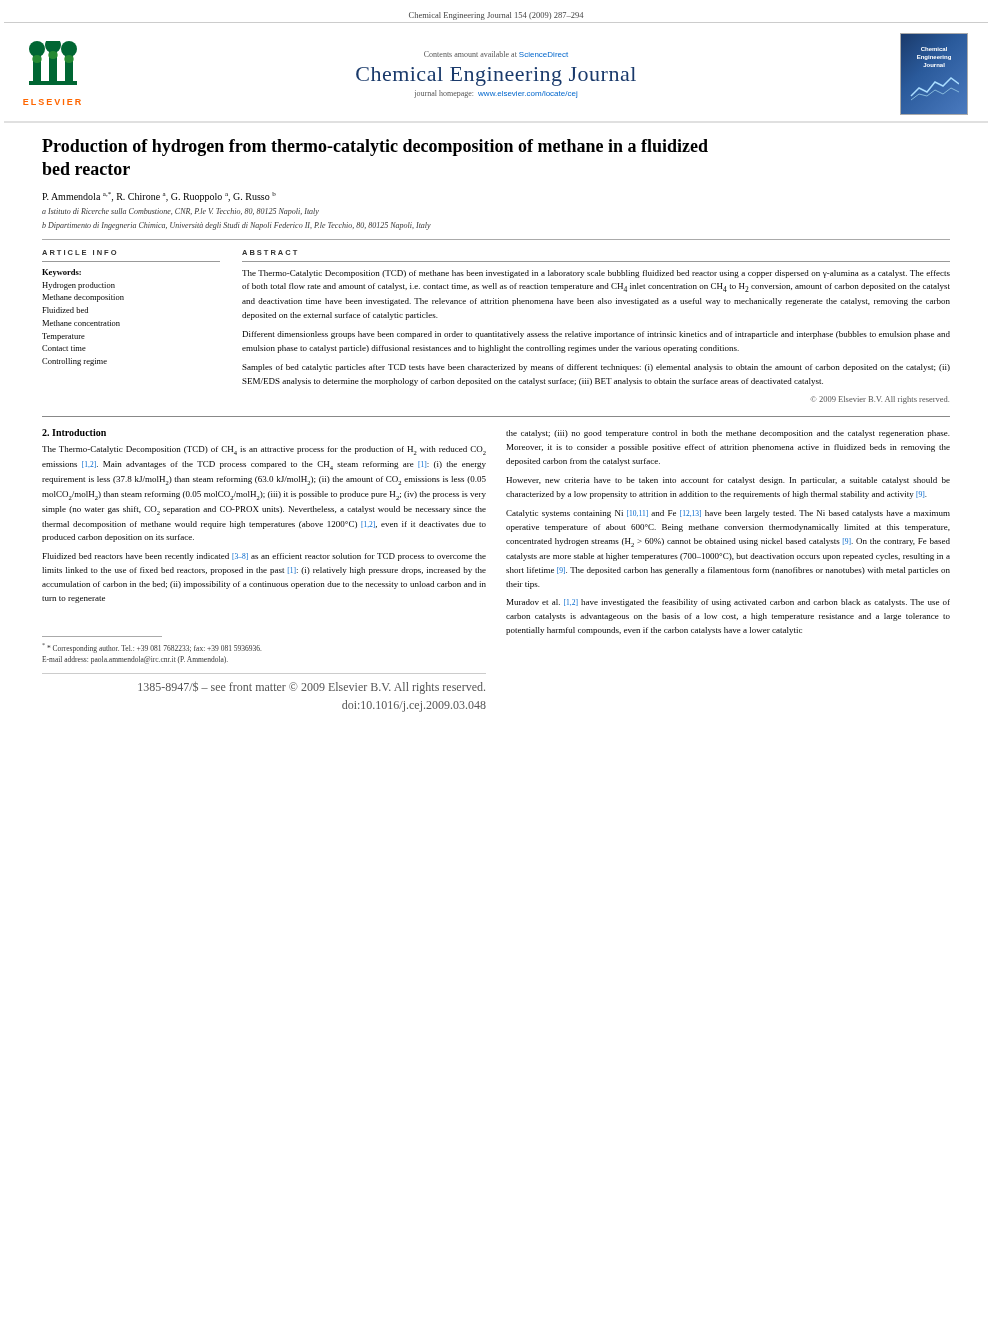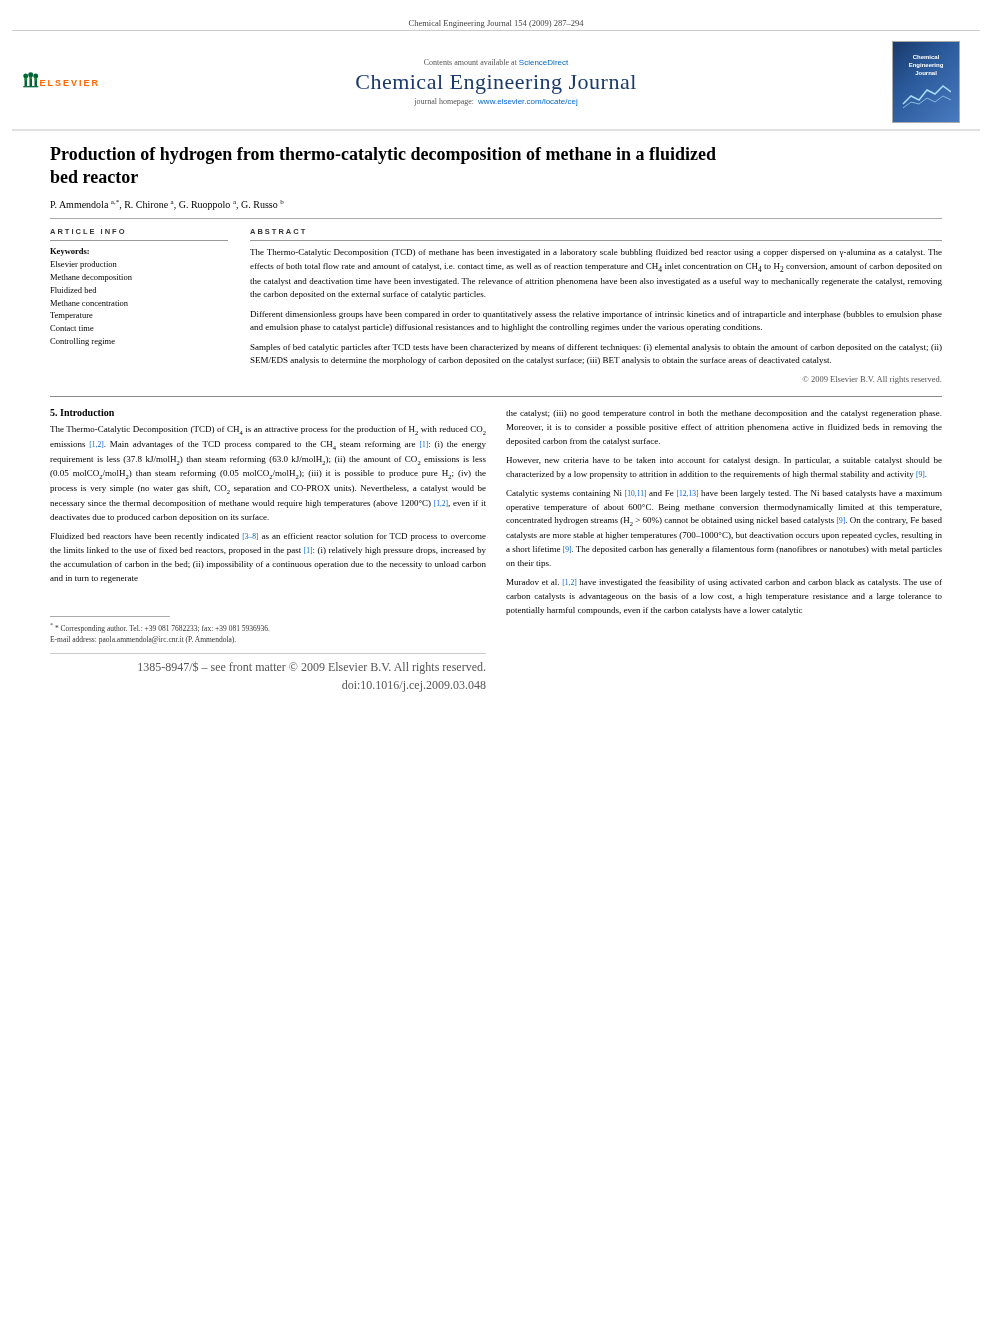--- a/index.html
+++ b/index.html
@@ -8,21 +8,21 @@
       font-family: 'Times New Roman', Times, serif;
       font-size: 9.5px;
       color: #000;
       width: 992px;
       min-height: 1323px;
     }
     .page {
       width: 992px;
       min-height: 1323px;
       background: #fff;
-      padding: 12px;
+      padding: 4px;
     }
     
     .top-bar {
       text-align: center;
       font-size: 8.5px;
       color: #444;
       padding: 6px 0 2px 0;
       border-bottom: 1px solid #ccc;
       margin-bottom: 4px;
     }
@@ -33,21 +33,21 @@
       border-bottom: 2px solid #e0e0e0;
       margin-bottom: 0;
     }
     .elsevier-logo {
       width: 78px;
       flex-shrink: 0;
       margin-right: 10px;
     }
     .elsevier-logo-inner {
       display: flex;
-      flex-direction: row;
+      flex-direction: column;
       align-items: center;
     }
     .elsevier-tree {
       width: 56px;
       height: 54px;
     }
     .elsevier-text {
       font-family: Arial, sans-serif;
       font-size: 9px;
       font-weight: bold;
@@ -307,31 +307,33 @@
   </div>
 
   <div class="article-body">
 
     <div class="article-title">Production of hydrogen from thermo-catalytic decomposition of methane in a fluidized bed reactor</div>
 
     <div class="authors-line">
       <span>P. Ammendola <sup>a,*</sup>, R. Chirone <sup>a</sup>, G. Ruoppolo <sup>a</sup>, G. Russo <sup>b</sup></span>
     </div>
 
+    <div class="affiliations">a Istituto di Ricerche sulla Combustione, CNR, P.le V. Tecchio, 80, 80125 Napoli, Italy</div>
+    <div class="affiliations">b Dipartimento di Ingegneria Chimica, Università degli Studi di Napoli Federico II, P.le Tecchio, 80, 80125 Napoli, Italy</div>
 
     <hr class="divider-line">
 
     <div class="two-col">
 
       <div class="left-col">
         <div class="section-label">ARTICLE INFO</div>
         <hr style="border:none;border-top:1px solid #999;margin-bottom:5px;">
         <div class="keywords-title">Keywords:</div>
         <div class="keywords-list">
-          <div>Elsevier production</div>
+          <div>Hydrogen production</div>
           <div>Methane decomposition</div>
           <div>Fluidized bed</div>
           <div>Methane concentration</div>
           <div>Temperature</div>
           <div>Contact time</div>
           <div>Controlling regime</div>
         </div>
       </div>
 
       <div class="right-col">
@@ -345,21 +347,21 @@
         <div class="copyright-line">© 2009 Elsevier B.V. All rights reserved.</div>
       </div>
     </div>
 
     <hr class="big-divider">
 
     <div class="body-two-col">
 
       <div class="body-left">
         <div class="section-heading">
-          <span>5. Introduction</span>
+          <span>2. Introduction</span>
         </div>
         <div class="body-text">
           The Thermo-Catalytic Decomposition (TCD) of CH<sub>4</sub> is an attractive process for the production of H<sub>2</sub> with reduced CO<sub>2</sub> emissions <span class="ref-link">[1,2]</span>. Main advantages of the TCD process compared to the CH<sub>4</sub> steam reforming are <span class="ref-link">[1]</span>: (i) the energy requirement is less (37.8 kJ/molH<sub>2</sub>) than steam reforming (63.0 kJ/molH<sub>2</sub>); (ii) the amount of CO<sub>2</sub> emissions is less (0.05 molCO<sub>2</sub>/molH<sub>2</sub>) than steam reforming (0.05 molCO<sub>2</sub>/molH<sub>2</sub>); (iii) it is possible to produce pure H<sub>2</sub>; (iv) the process is very simple (no water gas shift, CO<sub>2</sub> separation and CO-PROX units). Nevertheless, a catalyst would be necessary since the thermal decomposition of methane would require high temperatures (above 1200°C) <span class="ref-link">[1,2]</span>, even if it deactivates due to produced carbon deposition on its surface.
         </div>
         <div class="body-text">
           Fluidized bed reactors have been recently indicated <span class="ref-link">[3–8]</span> as an efficient reactor solution for TCD process to overcome the limits linked to the use of fixed bed reactors, proposed in the past <span class="ref-link">[1]</span>: (i) relatively high pressure drops, increased by the accumulation of carbon in the bed; (ii) impossibility of a continuous operation due to the necessity to unload carbon and in turn to regenerate
         </div>
 
         <div style="margin-top: 30px;">
           <hr class="footnote-divider">

